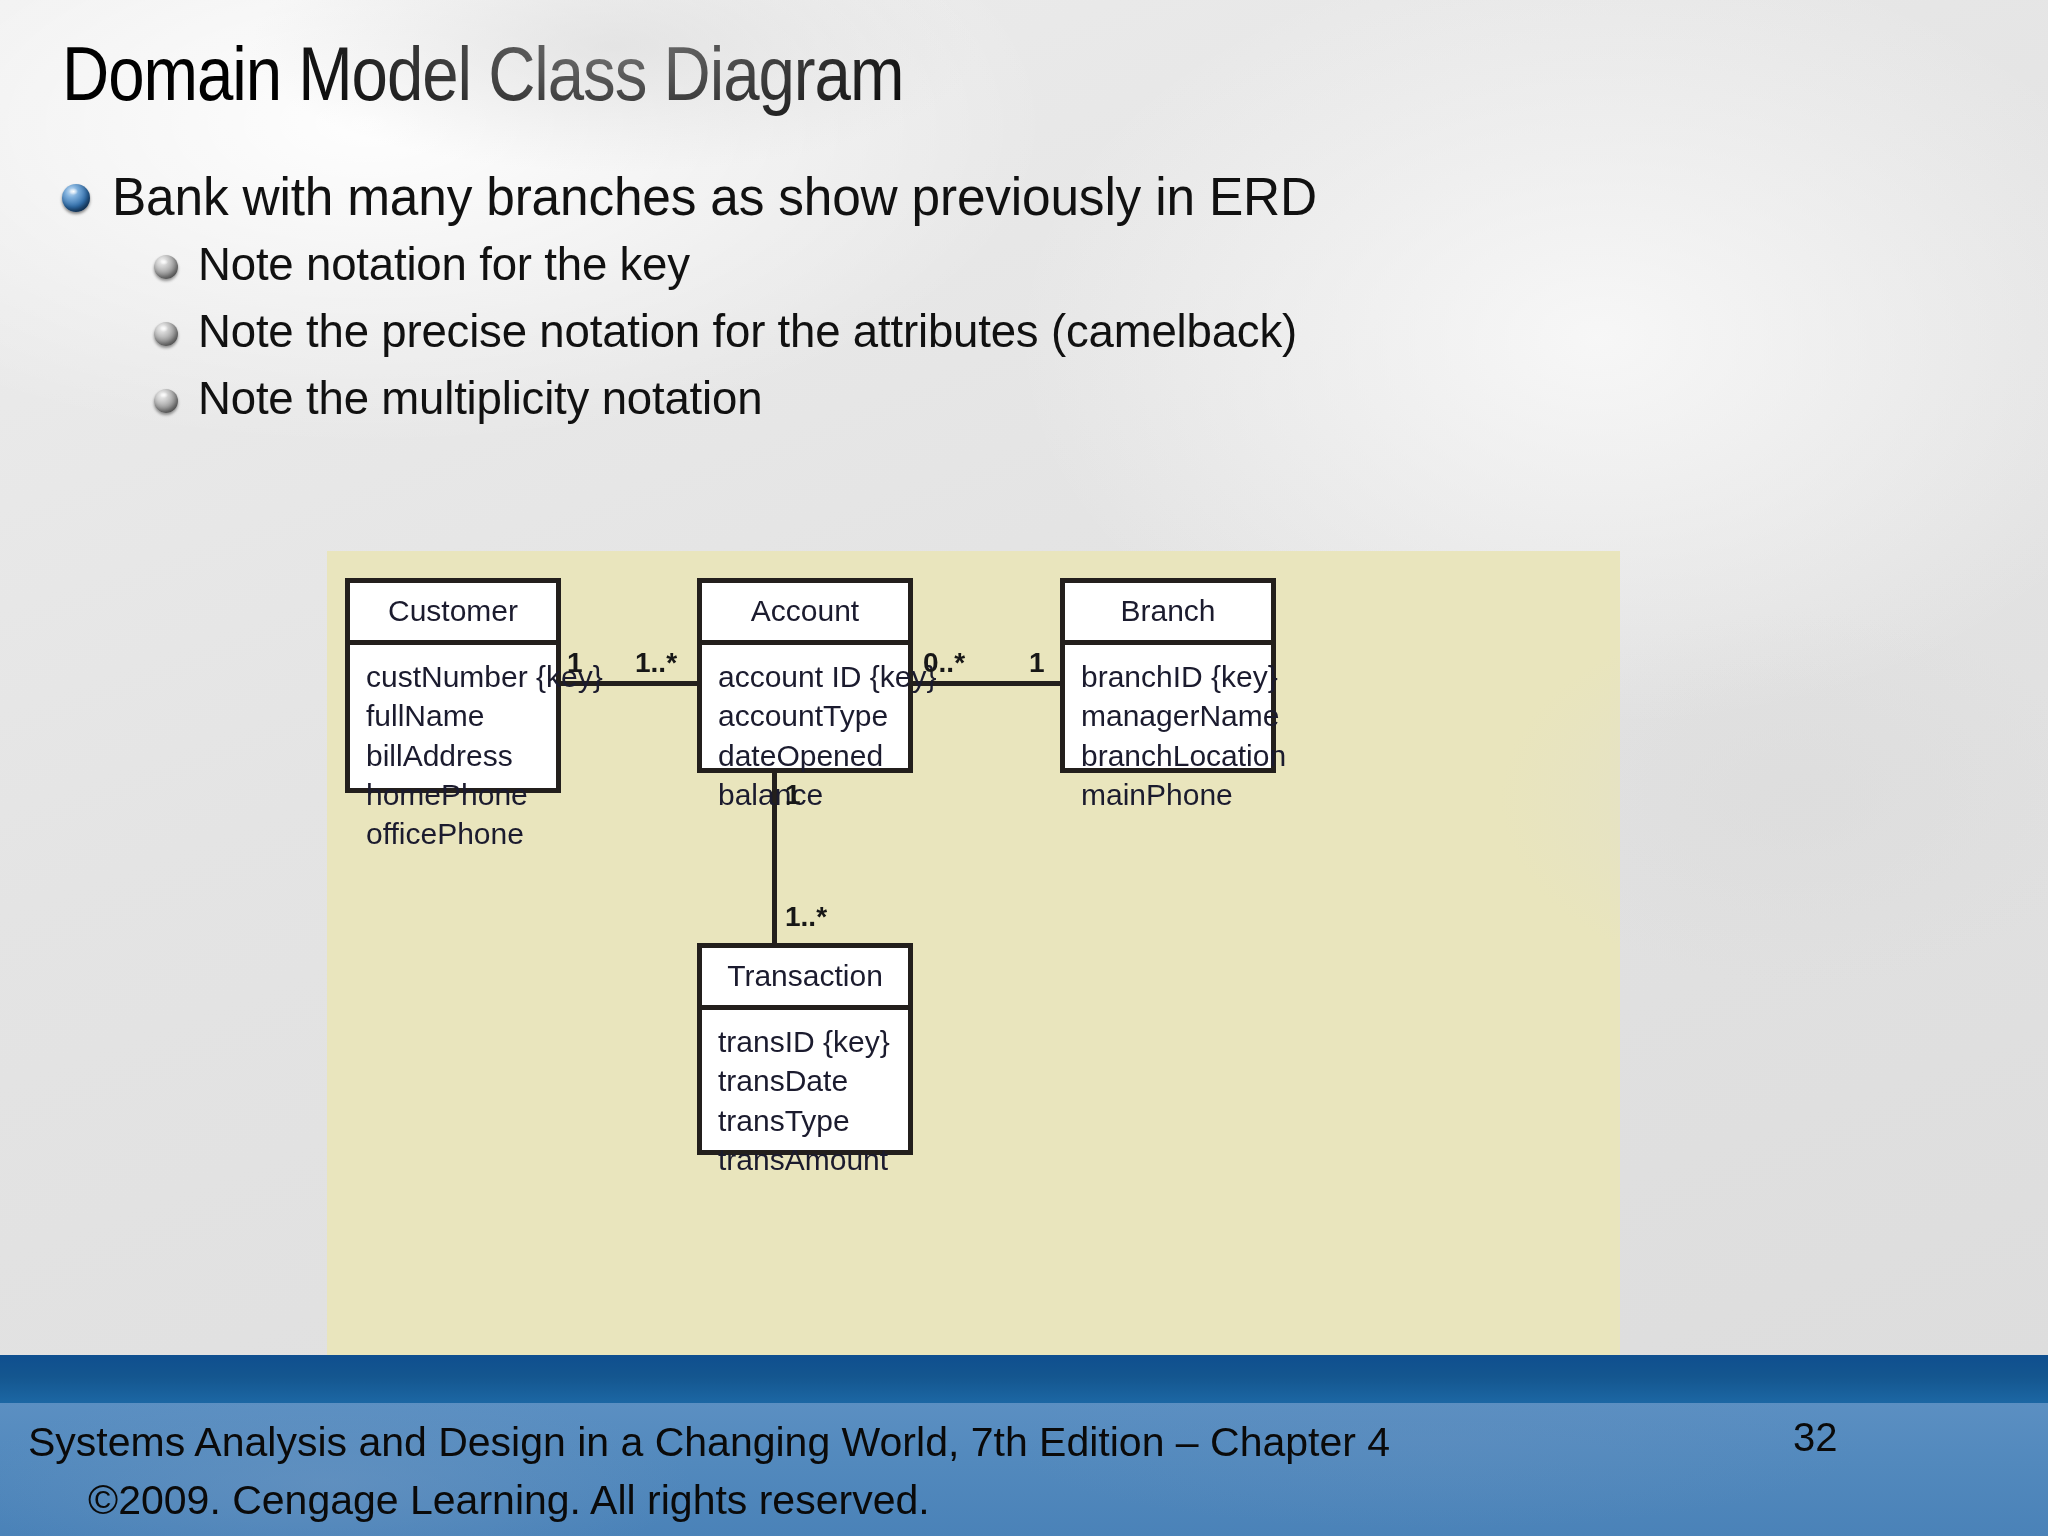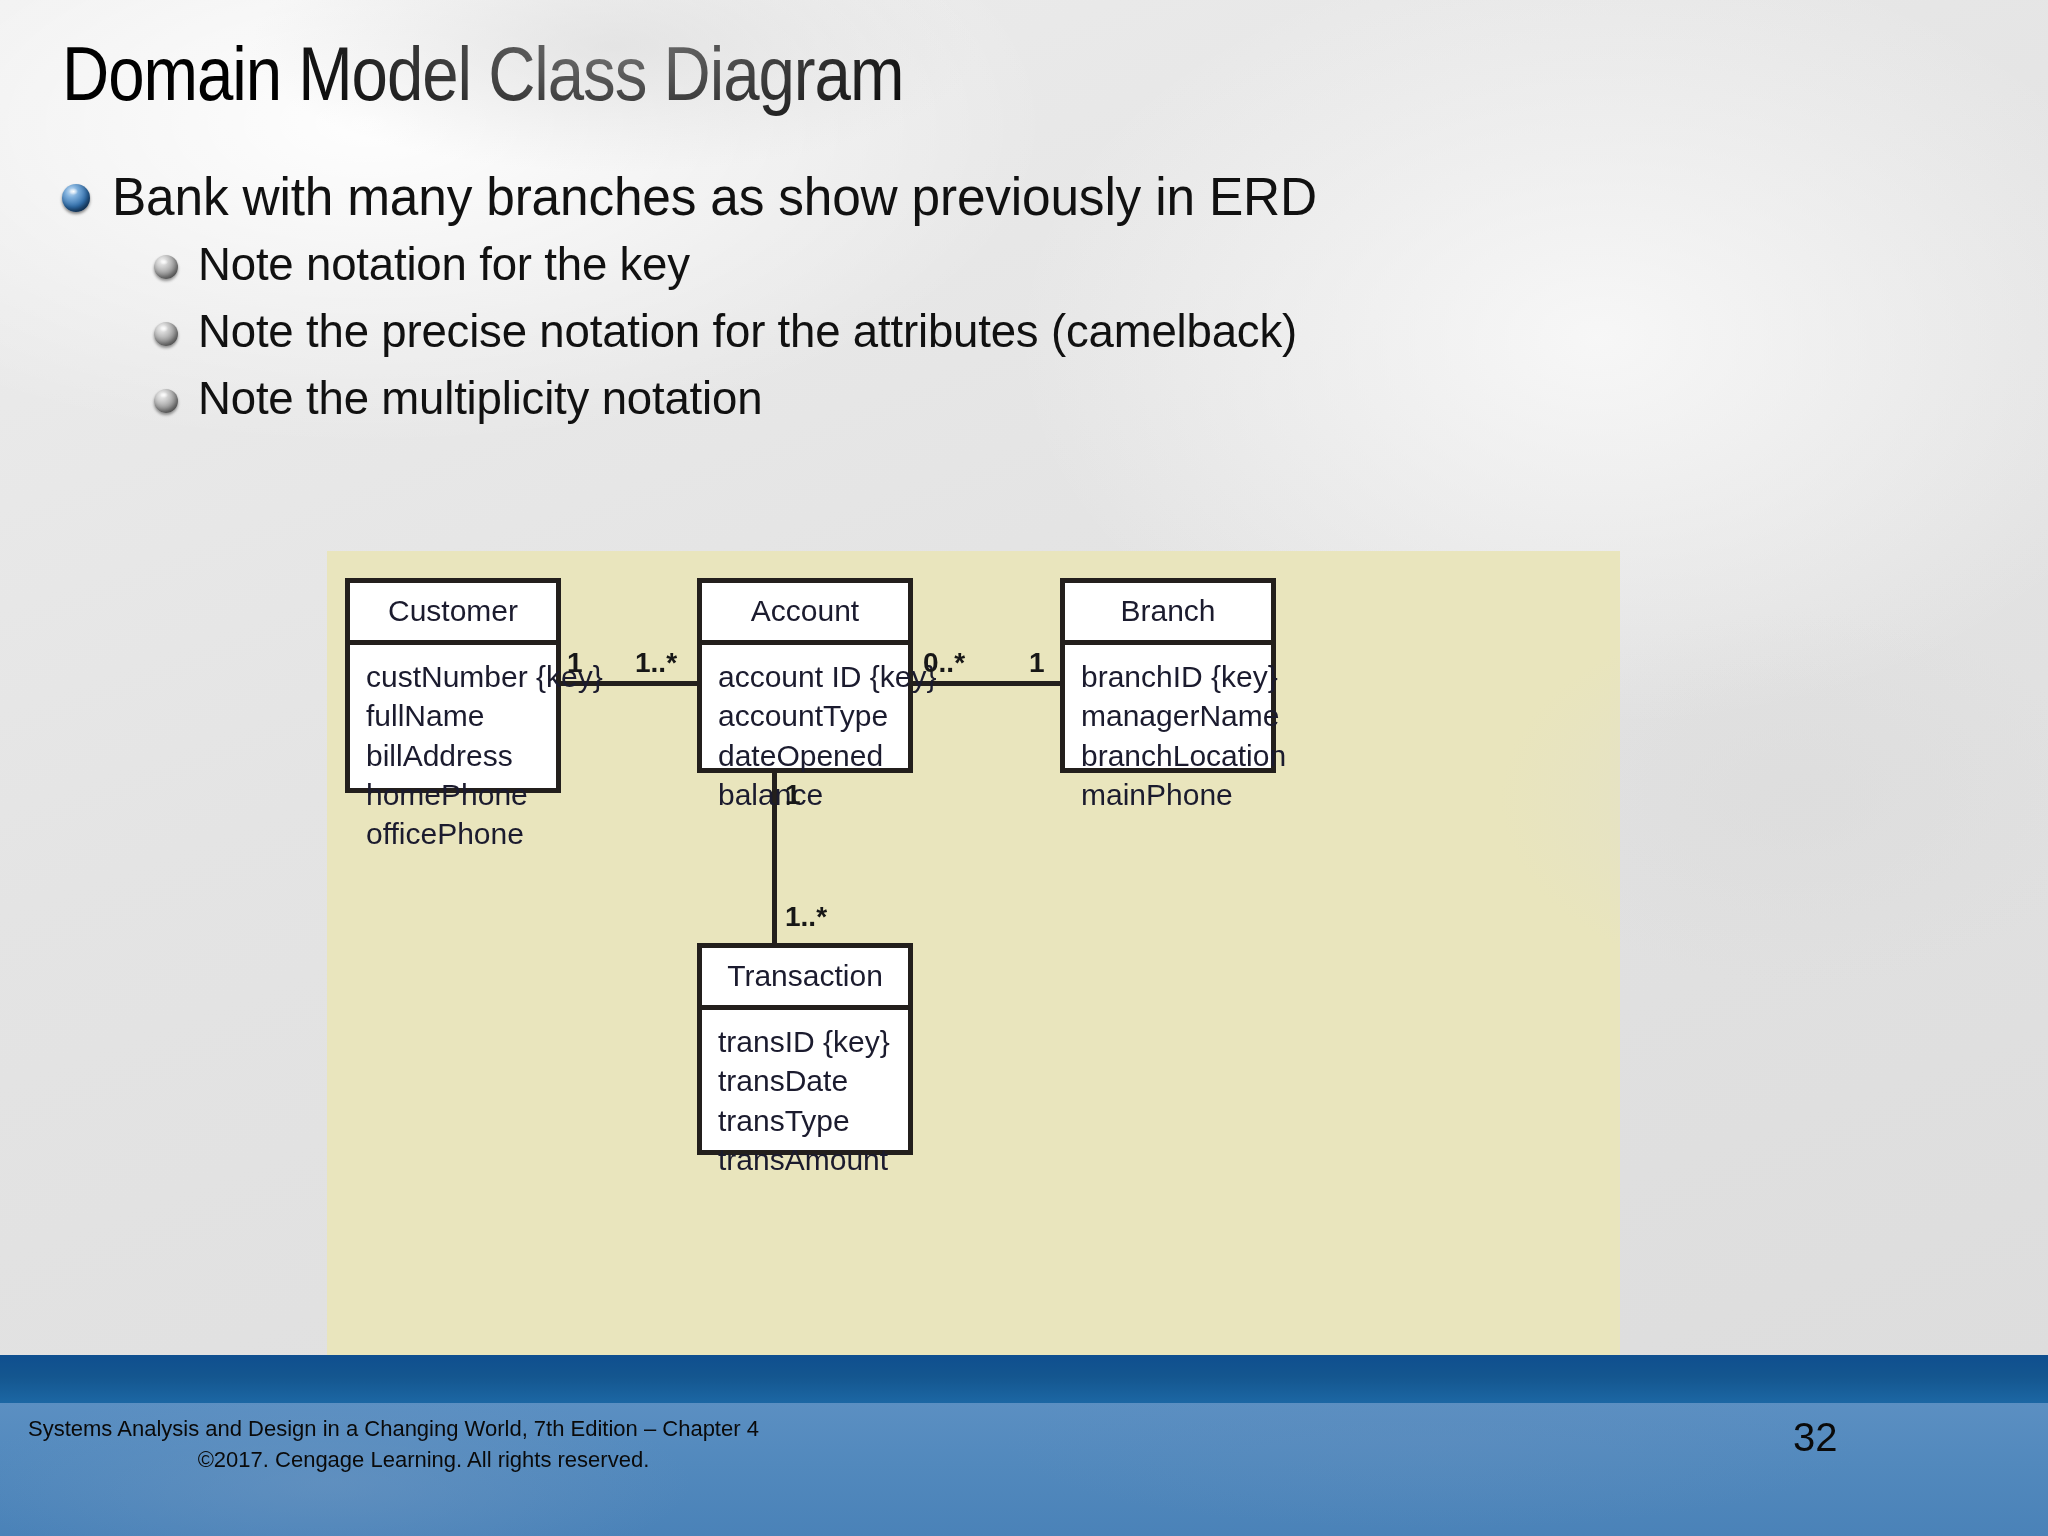--- a/index.html
+++ b/index.html
@@ -142,23 +142,22 @@
   }
   .footer-light::before {
     content: "";
     position: absolute; inset: 0;
     background:
       radial-gradient(ellipse 520px 140px at 16% 60%, rgba(108,150,194,0.55) 0%, rgba(108,150,194,0) 70%),
       radial-gradient(ellipse 600px 120px at 70% 30%, rgba(96,142,190,0.4) 0%, rgba(96,142,190,0) 72%);
   }
   .footer-text {
     position: absolute; left: 28px; top: 1413px;
-    font-size: 22px; line-height: 1.42; color: #0a0a0a;
+    font-size: 41px; line-height: 1.42; color: #0a0a0a;
     z-index: 3;
-    text-align: center;
   }
   .footer-text .l2 { padding-left: 60px; }
   .page-num {
     position: absolute; left: 1793px; top: 1415px;
     font-size: 40px; color: #0a0a0a; z-index: 3;
   }
 </style>
 </head>
 <body>
 
@@ -253,18 +252,18 @@
       <div class="mult" style="left:458px; top:350px;">1..*</div>
 
     </div>
   </div>
 
   <div class="footer-dark"></div>
   <div class="footer-light"></div>
 
   <div class="footer-text">
     <div class="l1">Systems Analysis and Design in a Changing World, 7th Edition – Chapter 4</div>
-    <div class="l2">©2017. Cengage Learning. All rights reserved.</div>
+    <div class="l2">©2009. Cengage Learning. All rights reserved.</div>
   </div>
 
   <div class="page-num">32</div>
 
 </div>
 
 </body></html>

